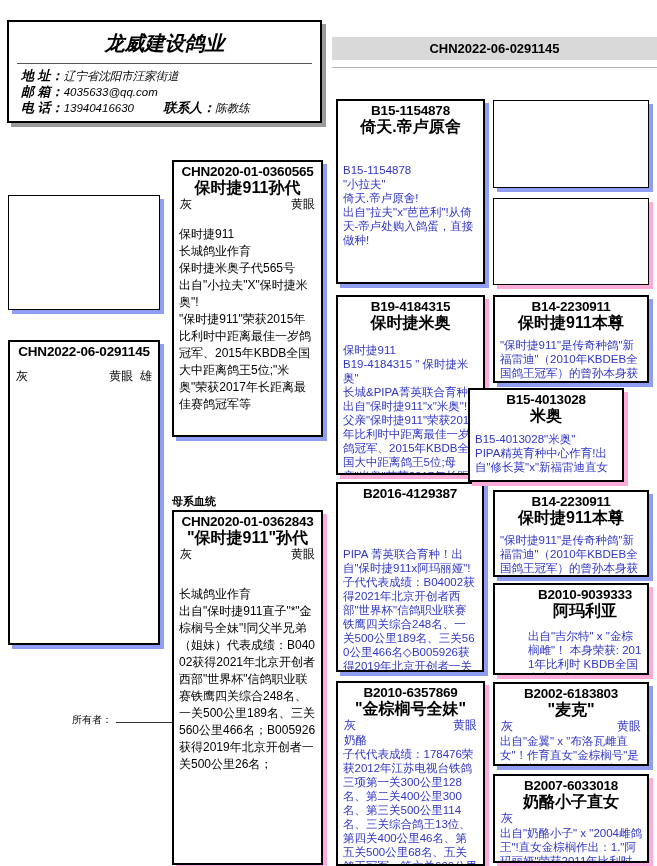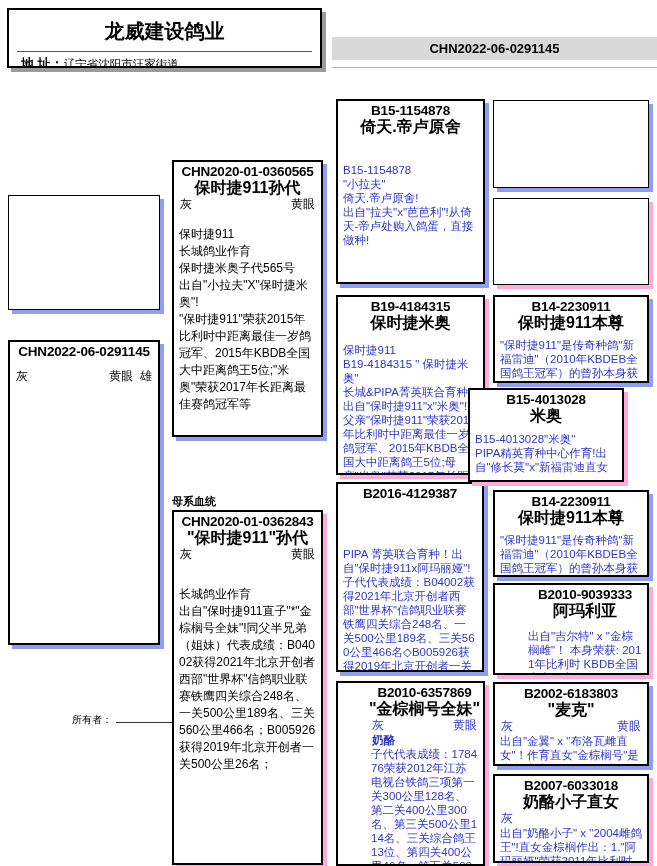--- a/index.html
+++ b/index.html
@@ -6,21 +6,21 @@
   .page{position:relative;width:657px;height:866px;background:#ffffff;overflow:hidden;
         font-family:"Liberation Sans","DejaVu Sans",sans-serif;color:#000;}
   .pbox{position:absolute;background:#fff;border:2px solid #000;box-sizing:border-box;overflow:hidden;}
   .thin{border-width:1.5px;}
   .sire{box-shadow:4px 4px 0 #8f9df2;}
   .dam{box-shadow:4px 4px 0 #ffabd9;}
   .grayshadow{box-shadow:4px 4px 0 #9b9b9b;}
   .pb-title{font-weight:bold;text-align:center;font-size:13.5px;line-height:17px;padding-top:1px;letter-spacing:-0.2px;white-space:nowrap;}
   .pb-sub{font-weight:bold;text-align:center;font-size:16px;line-height:16px;min-height:15px;}
   .pb-row{display:flex;justify-content:space-between;padding:0 6px;font-size:12px;line-height:16px;font-weight:normal;}
-  .pb-line{padding:0 6px;font-size:11.5px;line-height:14px;font-weight:bold;}
+  .pb-line{padding:0 6px;font-size:11.5px;line-height:14px;}
   .pb-body{padding:0 5px;white-space:pre-wrap;word-break:break-all;font-size:11.5px;line-height:14px;}
   .blue-text{color:#3136c6;}
   .colB .pb-body{font-size:12px;line-height:17px;}
   .colB .pb-title{font-size:13.5px;}
   .lineage-label{position:absolute;font-size:11px;font-weight:bold;}
   .farm-title{font-weight:bold;text-align:center;font-size:20px;padding-top:8px;}
   .farm-divider{border-top:1px solid #555;margin:6px 8px 4px 8px;}
   .farm-row{padding-left:12px;font-size:11.5px;line-height:16px;}
   .farm-row b{font-size:13px;}
   .ringbar{position:absolute;left:332px;top:37px;width:325px;height:23px;background:#d9d9d9;
@@ -35,21 +35,21 @@
   .mt8{margin-top:8px;}
   .mt7{margin-top:7px;}
   .mt45{margin-top:45px;}
   .mt24{margin-top:24px;}
 </style>
 </head>
 <body>
 
 <div class="page">
 
-  <div class="pbox grayshadow" style="left:7px;top:8px;width:315px;height:60px;">
+  <div class="pbox grayshadow" style="left:7px;top:20px;width:315px;height:103px;font-style:italic;">
     <div class="farm-title">龙威建设鸽业</div>
     <div class="farm-divider"></div>
     <div class="farm-row">
       <b>地 址：</b><span>辽宁省沈阳市汪家街道</span>
     </div>
     <div class="farm-row">
       <b>邮 箱：</b><span>4035633@qq.com</span>
     </div>
     <div class="farm-row">
       <b>电 话：</b><span style="margin-right:26px;">13940416630</span>
@@ -117,21 +117,21 @@
     <div class="pb-body blue-text mt12">保时捷911
 B19-4184315 " 保时捷米奥"
 长城&amp;PIPA菁英联合育种!出自"保时捷911"x"米奥"!父亲"保时捷911"荣获2015年比利时中距离最佳一岁鸽冠军、2015年KBDB全国大中距离鸽王5位;母亲"米奥"荣获2017年长距离最佳赛鸽冠军</div>
   </div>
 
   <div class="pbox sire" style="left:336px;top:482px;width:148px;height:190px;">
     <div class="pb-title">B2016-4129387</div>
     <div class="pb-body blue-text mt45">PIPA 菁英联合育种！出自"保时捷911x阿玛丽娅"!子代代表成绩：B04002获得2021年北京开创者西部"世界杯"信鸽职业联赛铁鹰四关综合248名、一关500公里189名、三关560公里466名◇B005926获得2019年北京开创者一关500公里26名；同父半弟B16-4129673作出子</div>
   </div>
 
-  <div class="pbox dam" style="left:336px;top:681px;width:149px;height:185px;padding-left:28px;">
+  <div class="pbox dam" style="left:336px;top:681px;width:149px;height:185px;">
     <div class="pb-title">B2010-6357869</div>
     <div class="pb-sub">"金棕榈号全妹"</div>
     <div class="pb-row blue-text">
       <span>灰</span>
       <span>黄眼</span>
     </div>
     <div class="pb-line blue-text">奶酪</div>
     <div class="pb-body blue-text">子代代表成绩：178476荣获2012年江苏电视台铁鸽三项第一关300公里128名、第二关400公里300名、第三关500公里114名、三关综合鸽王13位、第四关400公里46名、第五关500公里68名、五关鸽王冠军、第六关600公里223名、六关鸽王亚军；孙代代表成</div>
   </div>
 

